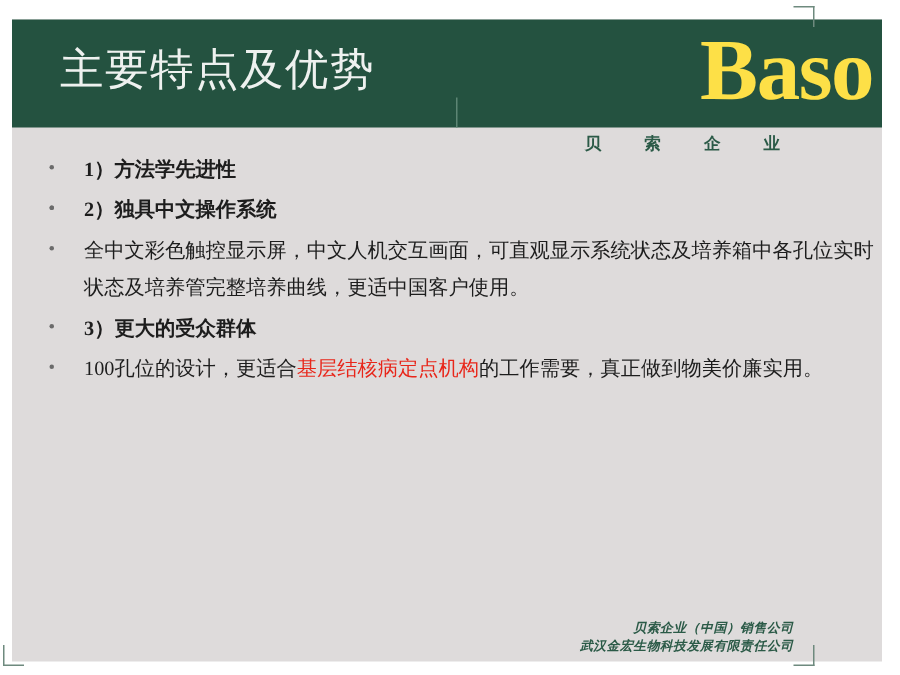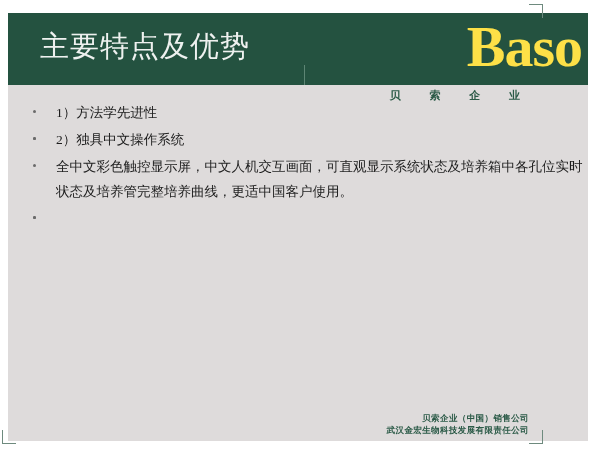--- a/index.html
+++ b/index.html
@@ -114,38 +114,39 @@
     border-radius: 50%;
     background: #6b6b6b;
   }
   .bullet-text {
     font-size: 13.5px;
     line-height: 25px;
     color: #1d1d1d;
     font-family: "Liberation Serif", "DejaVu Serif", serif;
   }
   .heading-row .bullet-text {
-    font-weight: normal;
+    font-weight: bold;
   }
   .hl { color: #e8261a; }
 
   
   .footer {
     position: absolute;
     right: 16px;
     bottom: 14px;
     text-align: right;
   }
   .footer-line {
     font-size: 8.5px;
     font-weight: bold;
     color: #2b5a47;
     line-height: 12px;
     letter-spacing: 0.4px;
     font-family: "Liberation Sans", sans-serif;
+    font-style: italic;
   }
   .footer-email {
     font-size: 7.5px;
     font-weight: normal;
     color: #6f7d76;
     line-height: 14px;
     letter-spacing: 0.3px;
     font-family: "Liberation Sans", sans-serif;
   }
 </style>
@@ -184,23 +185,27 @@
     </div>
     <div class="bullet-row">
       <span class="dot"></span>
       <span class="bullet-text">
         <span>全中文彩色触控显示屏，中文人机交互画面，可直观显示系统状态及培养箱中各孔位实时状态及培养管完整培养曲线，更适中国客户使用。</span>
       </span>
     </div>
 
     <div class="bullet-row heading-row">
       <span class="dot"></span>
+      <span class="bullet-text">3）更大的受众群体</span>
     </div>
     <div class="bullet-row">
       <span class="dot"></span>
+      <span class="bullet-text">
+        <span>100孔位的设计，更适合</span><span class="hl">基层结核病定点机构</span><span>的工作需要，真正做到物美价廉实用。</span>
+      </span>
     </div>
 
 
   </div>
 
   <div class="footer">
     <div class="footer-line">贝索企业（中国）销售公司</div>
     <div class="footer-line">武汉金宏生物科技发展有限责任公司</div>
   </div>
 

